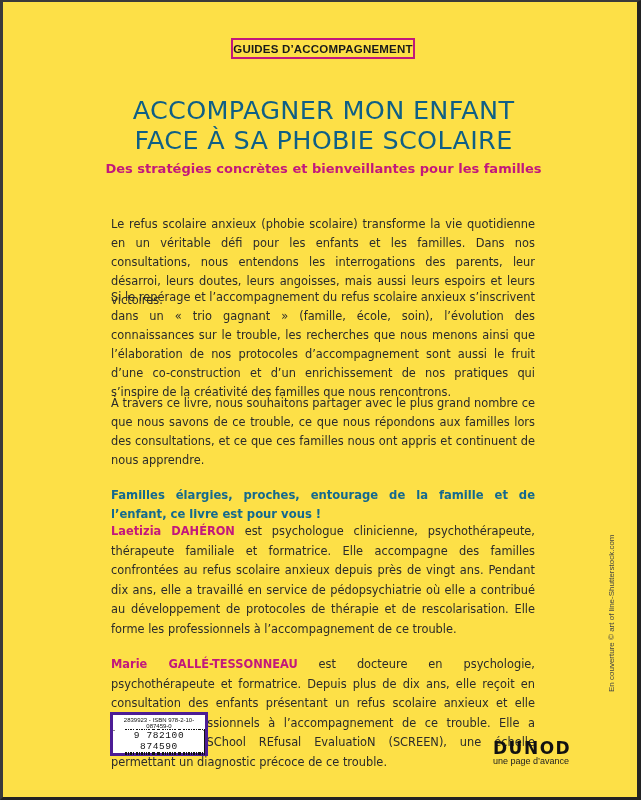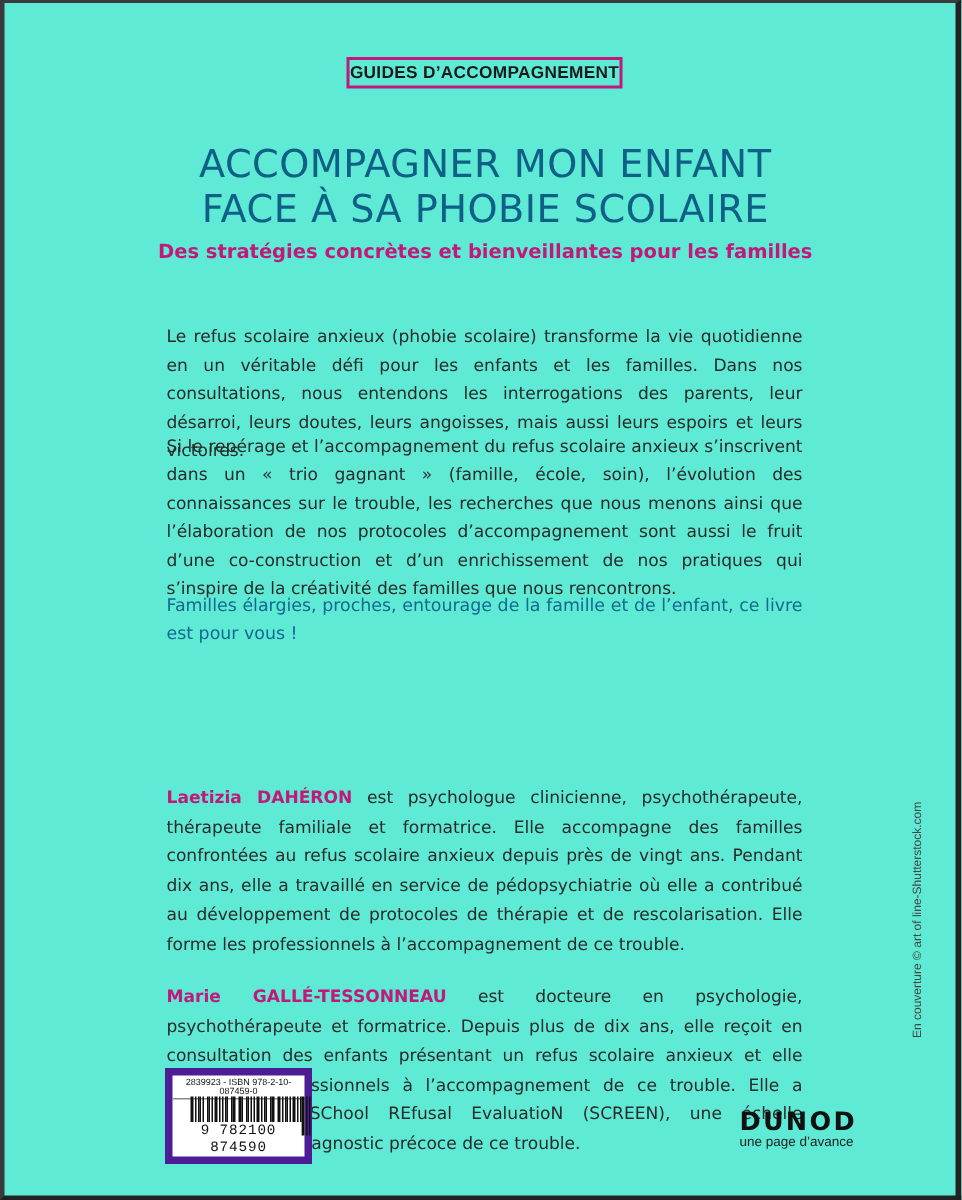--- a/index.html
+++ b/index.html
@@ -9,21 +9,21 @@
     font-family: "DejaVu Sans", sans-serif;
     position: relative;
   }
   .frame {
     position: absolute; left: 0; top: 0; width: 641px; height: 800px;
     box-sizing: border-box;
     border-top: 2px solid #3a3a3a;
     border-left: 3px solid #3a3a3a;
     border-right: 4px solid #222;
     border-bottom: 3px solid #222;
-    background: #5eead4;
+    background: #fde047;
   }
   .series-badge {
     position: absolute; left: 228px; top: 36px; width: 184px; height: 21px;
     box-sizing: border-box;
     border: 2px solid #c2187c;
     display: flex; align-items: center; justify-content: center;
     font-family: "Liberation Sans", sans-serif; font-weight: bold;
     font-size: 11.5px; letter-spacing: 0.2px; color: #1a1a1a;
   }
   .title {
@@ -41,32 +41,32 @@
   }
   .body {
     position: absolute; left: 108px; width: 424px;
     font-family: "DejaVu Sans", sans-serif; font-size: 11.4px; line-height: 19px;
     color: #2b2b2b; text-align: justify;
   }
   .body p { margin: 16px 0 6px 0; }
   .p1 { top: 197px; }
   .p2 { top: 270px; }
   .p3 { top: 376px; }
-  .hl { color: #13698f; font-weight: normal; font-size: 11.6px; }
+  .hl { color: #13698f; font-weight: bold; font-size: 11.6px; }
   .auth { top: 504px; line-height: 19.5px; }
   .auth .name { color: #c2187c; font-weight: bold; }
   .credit {
     position: absolute; left: 604px; top: 690px;
     transform: rotate(-90deg); transform-origin: left top;
     font-family: "Liberation Sans", sans-serif; font-size: 8px; color: #444;
     white-space: nowrap;
   }
   .barcode {
-    position: absolute; left: 107px; top: 710px; width: 98px; height: 64px;
-    border: 5px solid #4c1d95; background: #fff; box-sizing: border-box;
+    position: absolute; left: 107px; top: 710px; width: 98px; height: 44px;
+    border: 3px solid #4c1d95; background: #fff; box-sizing: border-box;
   }
   .barcode .isn {
     position: absolute; left: 0; right: 0; top: 2px; text-align: center;
     font-family: "Liberation Sans", sans-serif; font-size: 6px; color: #111;
     border-bottom: 1px solid #888; padding-bottom: 1px;
   }
   .barcode .bars {
     position: absolute; left: 12px; top: 14px; width: 80px; height: 26px;
     display: flex; gap: 0;
   }
@@ -100,20 +100,21 @@
   <div class="title l2">FACE À SA PHOBIE SCOLAIRE</div>
   <div class="subtitle">Des stratégies concrètes et bienveillantes pour les familles</div>
 
   <div class="body p1">
     <p>Le refus scolaire anxieux (phobie scolaire) transforme la vie quotidienne en un véritable défi pour les enfants et les familles. Dans nos consultations, nous entendons les interrogations des parents, leur désarroi, leurs doutes, leurs angoisses, mais aussi leurs espoirs et leurs victoires.</p>
   </div>
   <div class="body p2">
     <p>Si le repérage et l’accompagnement du refus scolaire anxieux s’inscrivent dans un « trio gagnant » (famille, école, soin), l’évolution des connaissances sur le trouble, les recherches que nous menons ainsi que l’élaboration de nos protocoles d’accompagnement sont aussi le fruit d’une co-construction et d’un enrichissement de nos pratiques qui s’inspire de la créativité des familles que nous rencontrons.</p>
   </div>
   <div class="body p3">
+    <p>À travers ce livre, nous souhaitons partager avec le plus grand nombre ce que nous savons de ce trouble, ce que nous répondons aux familles lors des consultations, et ce que ces familles nous ont appris et continuent de nous apprendre.</p>
     <p class="hl">Familles élargies, proches, entourage de la famille et de l’enfant, ce livre est pour vous !</p>
   </div>
 
   <div class="body auth">
     <p><span class="name">Laetizia DAHÉRON</span><span> est psychologue clinicienne, psychothérapeute, thérapeute familiale et formatrice. Elle accompagne des familles confrontées au refus scolaire anxieux depuis près de vingt ans. Pendant dix ans, elle a travaillé en service de pédopsychiatrie où elle a contribué au développement de protocoles de thérapie et de rescolarisation. Elle forme les professionnels à l’accompagnement de ce trouble.</span></p>
     <p><span class="name">Marie GALLÉ-TESSONNEAU</span><span> est docteure en psychologie, psychothérapeute et formatrice. Depuis plus de dix ans, elle reçoit en consultation des enfants présentant un refus scolaire anxieux et elle forme les professionnels à l’accompagnement de ce trouble. Elle a développé la SChool REfusal EvaluatioN (SCREEN), une échelle permettant un diagnostic précoce de ce trouble.</span></p>
   </div>
 
   <div class="credit">En couverture © art of line-Shutterstock.com</div>
 

